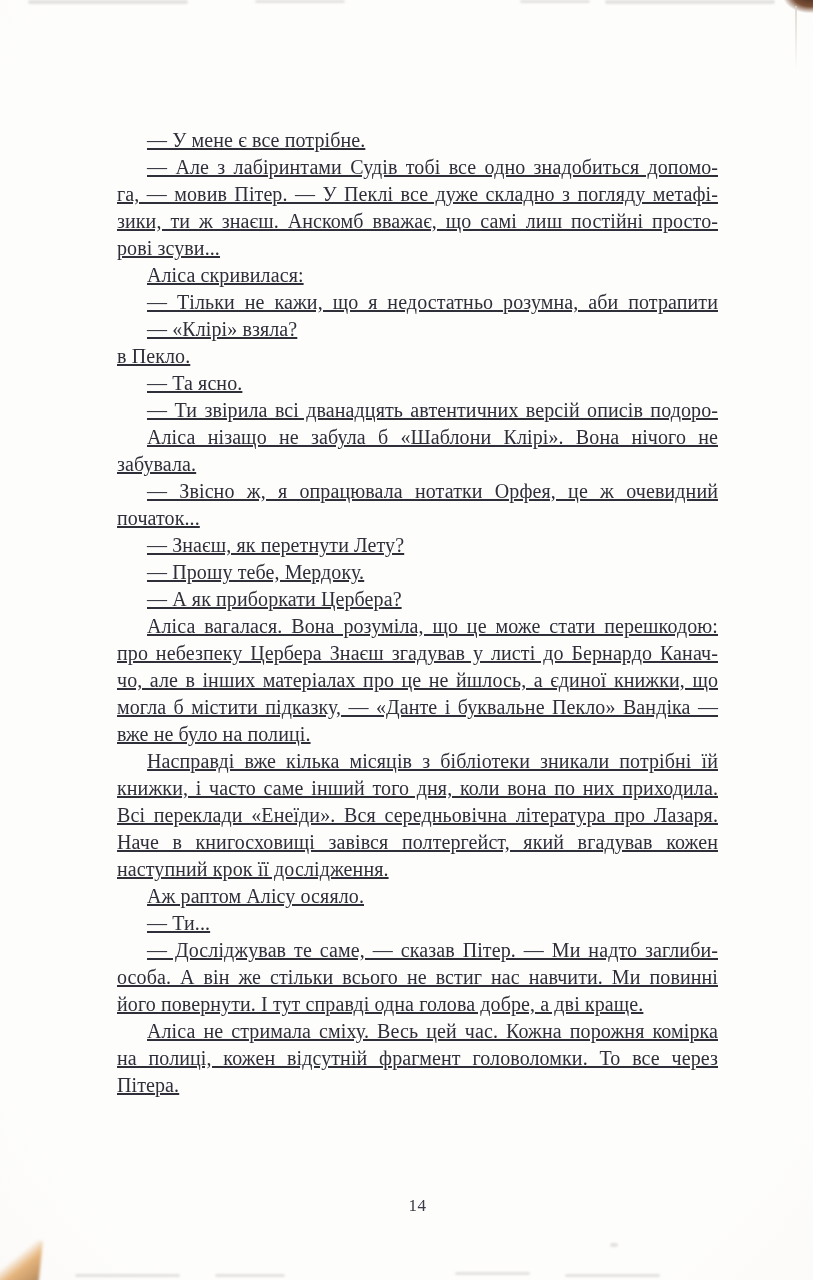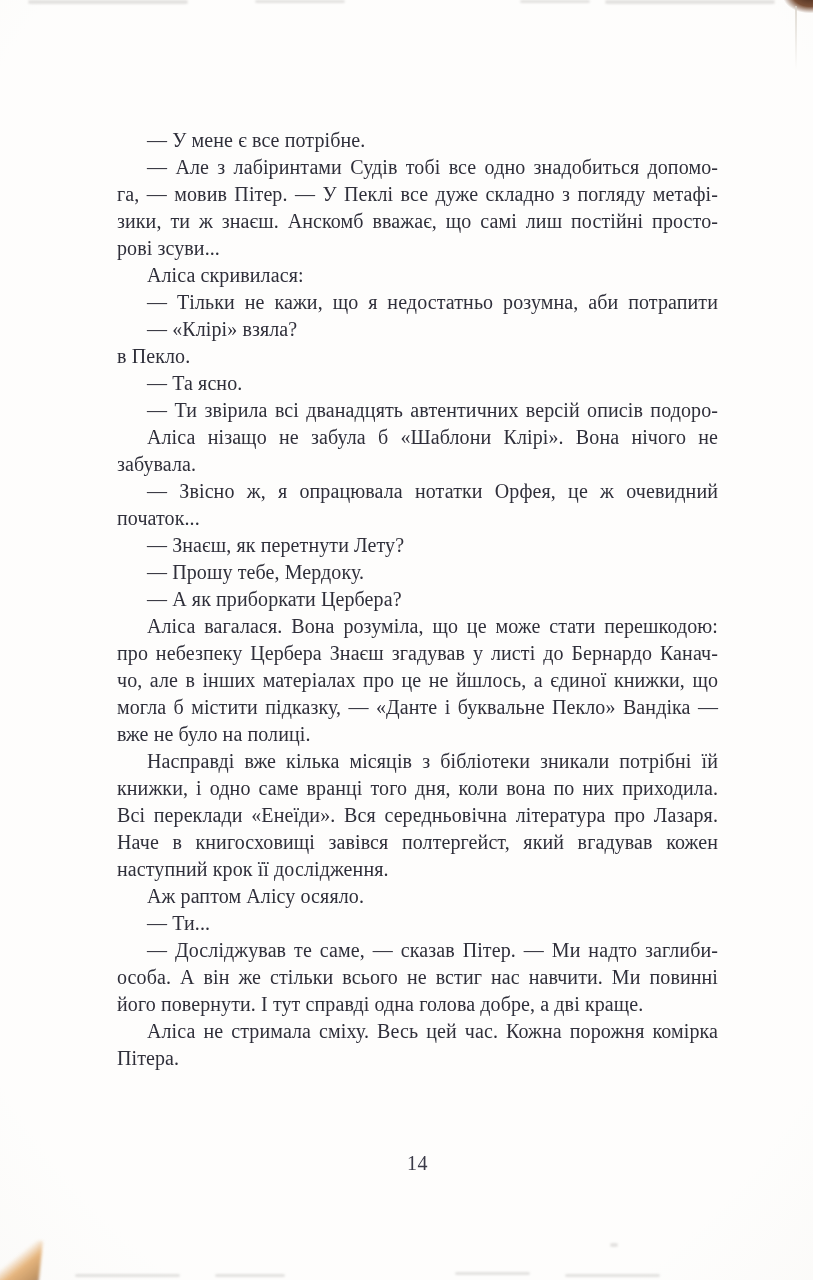--- a/index.html
+++ b/index.html
@@ -23,27 +23,27 @@
     background:
       radial-gradient(ellipse 120% 110% at 50% 45%, rgba(255,255,255,0.5) 55%, rgba(225,221,214,0.35) 100%),
       var(--paper);
   }
   .text-body{
     position:absolute;left:117px;top:127px;width:601px;
     color:var(--ink);
     font-size:20px;line-height:27px;
     letter-spacing:0.1px;
   }
-  .line{text-align:justify;text-align-last:justify;}
+  .line{text-align:justify;text-align-last:justify;text-decoration:underline;}
   .line.last{text-align-last:left;}
   .line.indent{text-indent:30px;}
   .page-number{
-    position:absolute;left:117px;top:1152px;width:601px;
+    position:absolute;left:117px;top:1195px;width:601px;
     text-align:center;
-    font-size:20px;line-height:22px;
+    font-size:17px;line-height:22px;
     color:var(--folio);
     letter-spacing:0.5px;
   }
   
   .smudge{position:absolute;background:var(--smudge);opacity:.5;filter:blur(1px);border-radius:2px;}
   .stain-tr{
     position:absolute;right:-4px;top:-5px;width:34px;height:18px;
     background:radial-gradient(ellipse at 80% 0%, var(--stain-dark) 0%, #7a5038 45%, rgba(122,80,56,0) 72%);
     filter:blur(0.5px);
   }
@@ -89,30 +89,31 @@
       <div class="line last">початок...</div>
       <div class="line indent last">— Знаєш, як перетнути Лету?</div>
       <div class="line indent last">— Прошу тебе, Мердоку.</div>
       <div class="line indent last">— А як приборкати Цербера?</div>
       <div class="line indent">Аліса вагалася. Вона розуміла, що це може стати перешкодою:</div>
       <div class="line">про небезпеку Цербера Знаєш згадував у листі до Бернардо Канач-</div>
       <div class="line">чо, але в інших матеріалах про це не йшлось, а єдиної книжки, що</div>
       <div class="line">могла б містити підказку, — «Данте і буквальне Пекло» Вандіка —</div>
       <div class="line last">вже не було на полиці.</div>
       <div class="line indent">Насправді вже кілька місяців з бібліотеки зникали потрібні їй</div>
-      <div class="line">книжки, і одно саме вранці того дня, коли вона по них приходила.</div>
+      <div class="line">книжки, і часто саме інший того дня, коли вона по них приходила.</div>
       <div class="line">Всі переклади «Енеїди». Вся середньовічна література про Лазаря.</div>
       <div class="line">Наче в книгосховищі завівся полтергейст, який вгадував кожен</div>
       <div class="line last">наступний крок її дослідження.</div>
       <div class="line indent last">Аж раптом Алісу осяяло.</div>
       <div class="line indent last">— Ти...</div>
       <div class="line indent">— Досліджував те саме, — сказав Пітер. — Ми надто заглиби-</div>
       <div class="line">особа. А він же стільки всього не встиг нас навчити. Ми повинні</div>
       <div class="line last">його повернути. І тут справді одна голова добре, а дві краще.</div>
       <div class="line indent">Аліса не стримала сміху. Весь цей час. Кожна порожня комірка</div>
+      <div class="line">на полиці, кожен відсутній фрагмент головоломки. То все через</div>
       <div class="line last">Пітера.</div>
     </div>
 
   <div class="page-number">14</div>
 
   <div class="smudge" style="left:75px;top:1274px;width:105px;height:3px"></div>
   <div class="smudge" style="left:215px;top:1274px;width:70px;height:3px"></div>
   <div class="smudge" style="left:455px;top:1272px;width:75px;height:3px"></div>
   <div class="smudge" style="left:565px;top:1274px;width:95px;height:3px"></div>
   <div class="smudge" style="left:610px;top:1243px;width:8px;height:4px"></div>

